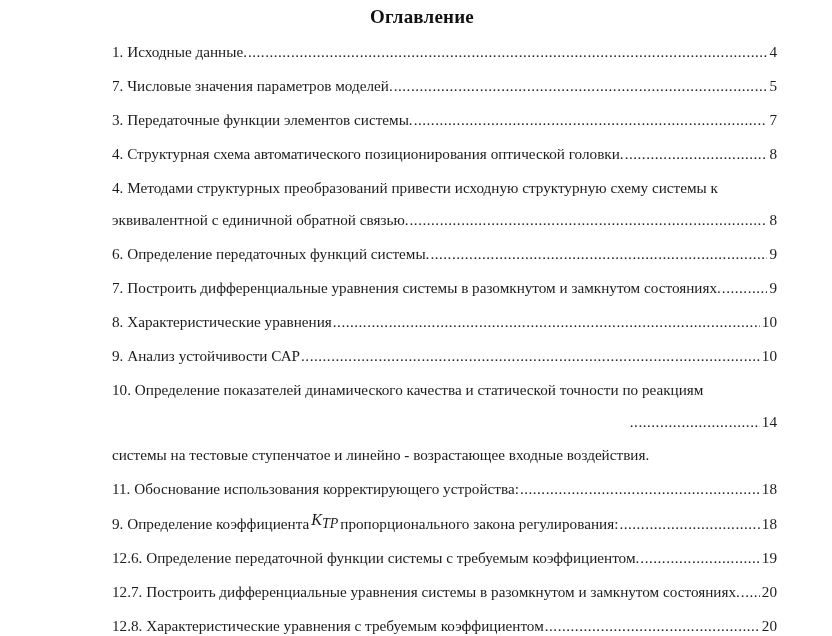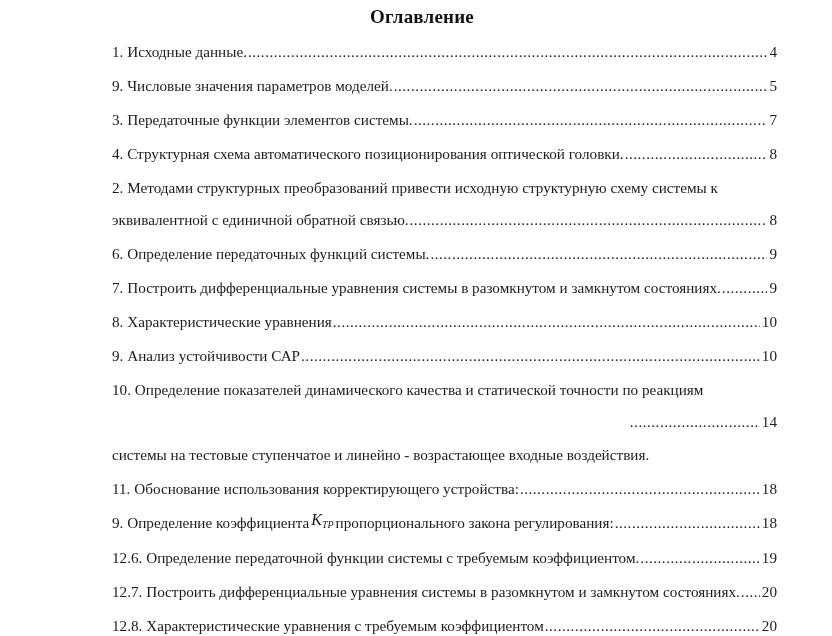--- a/index.html
+++ b/index.html
@@ -36,21 +36,21 @@
   }
   .toc-entry {
     color: #1b1b1b;
     font-size: 15.2px;
     line-height: 1.28;
     margin-bottom: 14.5px;
     position: relative;
   }
   .toc-line {
     display: flex;
-    align-items: center;
+    align-items: flex-end;
     width: 100%;
   }
   .toc-text {
     white-space: nowrap;
   }
   .dots {
     flex: 1 1 auto;
     overflow: hidden;
     white-space: nowrap;
     margin: 0 1px;
@@ -86,21 +86,21 @@
   }
   
   .wrapentry .l1 { display: block; margin-bottom: 13px; }
   .wrapentry .l2 { display: flex; align-items: flex-end; }
   .frac-k {
     font-style: italic;
     font-size: 16px;
   }
   .frac-k sub {
     font-style: italic;
-    font-size: 10px;
+    font-size: 14px;
     vertical-align: baseline;
     position: relative;
     top: 3px;
   }
   .kmath {
     display: inline-block;
     position: relative;
     top: -3px;
     padding: 0 2px;
   }
@@ -117,21 +117,21 @@
     <div class="toc-entry">
       <div class="toc-line">
         <span class="toc-text">1. Исходные данные.</span>
         <span class="dots">............................................................................................................................................................</span>
         <span class="page-num">4</span>
       </div>
     </div>
 
     <div class="toc-entry">
       <div class="toc-line">
-        <span class="toc-text">9. Числовые значения параметров моделей.</span>
+        <span class="toc-text">7. Числовые значения параметров моделей.</span>
         <span class="dots">............................................................................................................................................................</span>
         <span class="page-num">5</span>
       </div>
     </div>
 
     <div class="toc-entry">
       <div class="toc-line">
         <span class="toc-text">3. Передаточные функции элементов системы.</span>
         <span class="dots">............................................................................................................................................................</span>
         <span class="page-num">7</span>
@@ -140,21 +140,21 @@
 
     <div class="toc-entry">
       <div class="toc-line">
         <span class="toc-text">4. Структурная схема автоматического позиционирования оптической головки.</span>
         <span class="dots">............................................................................................................................................................</span>
         <span class="page-num">8</span>
       </div>
     </div>
 
     <div class="toc-entry wrapentry">
-      <span class="l1">2. Методами структурных преобразований привести исходную структурную схему системы к</span>
+      <span class="l1">4. Методами структурных преобразований привести исходную структурную схему системы к</span>
       <span class="l2">
         <span class="toc-text">эквивалентной с единичной обратной связью.</span>
         <span class="dots">............................................................................................................................................................</span>
         <span class="page-num">8</span>
       </span>
     </div>
 
     <div class="toc-entry">
       <div class="toc-line">
         <span class="toc-text">6. Определение передаточных функций системы.</span>

